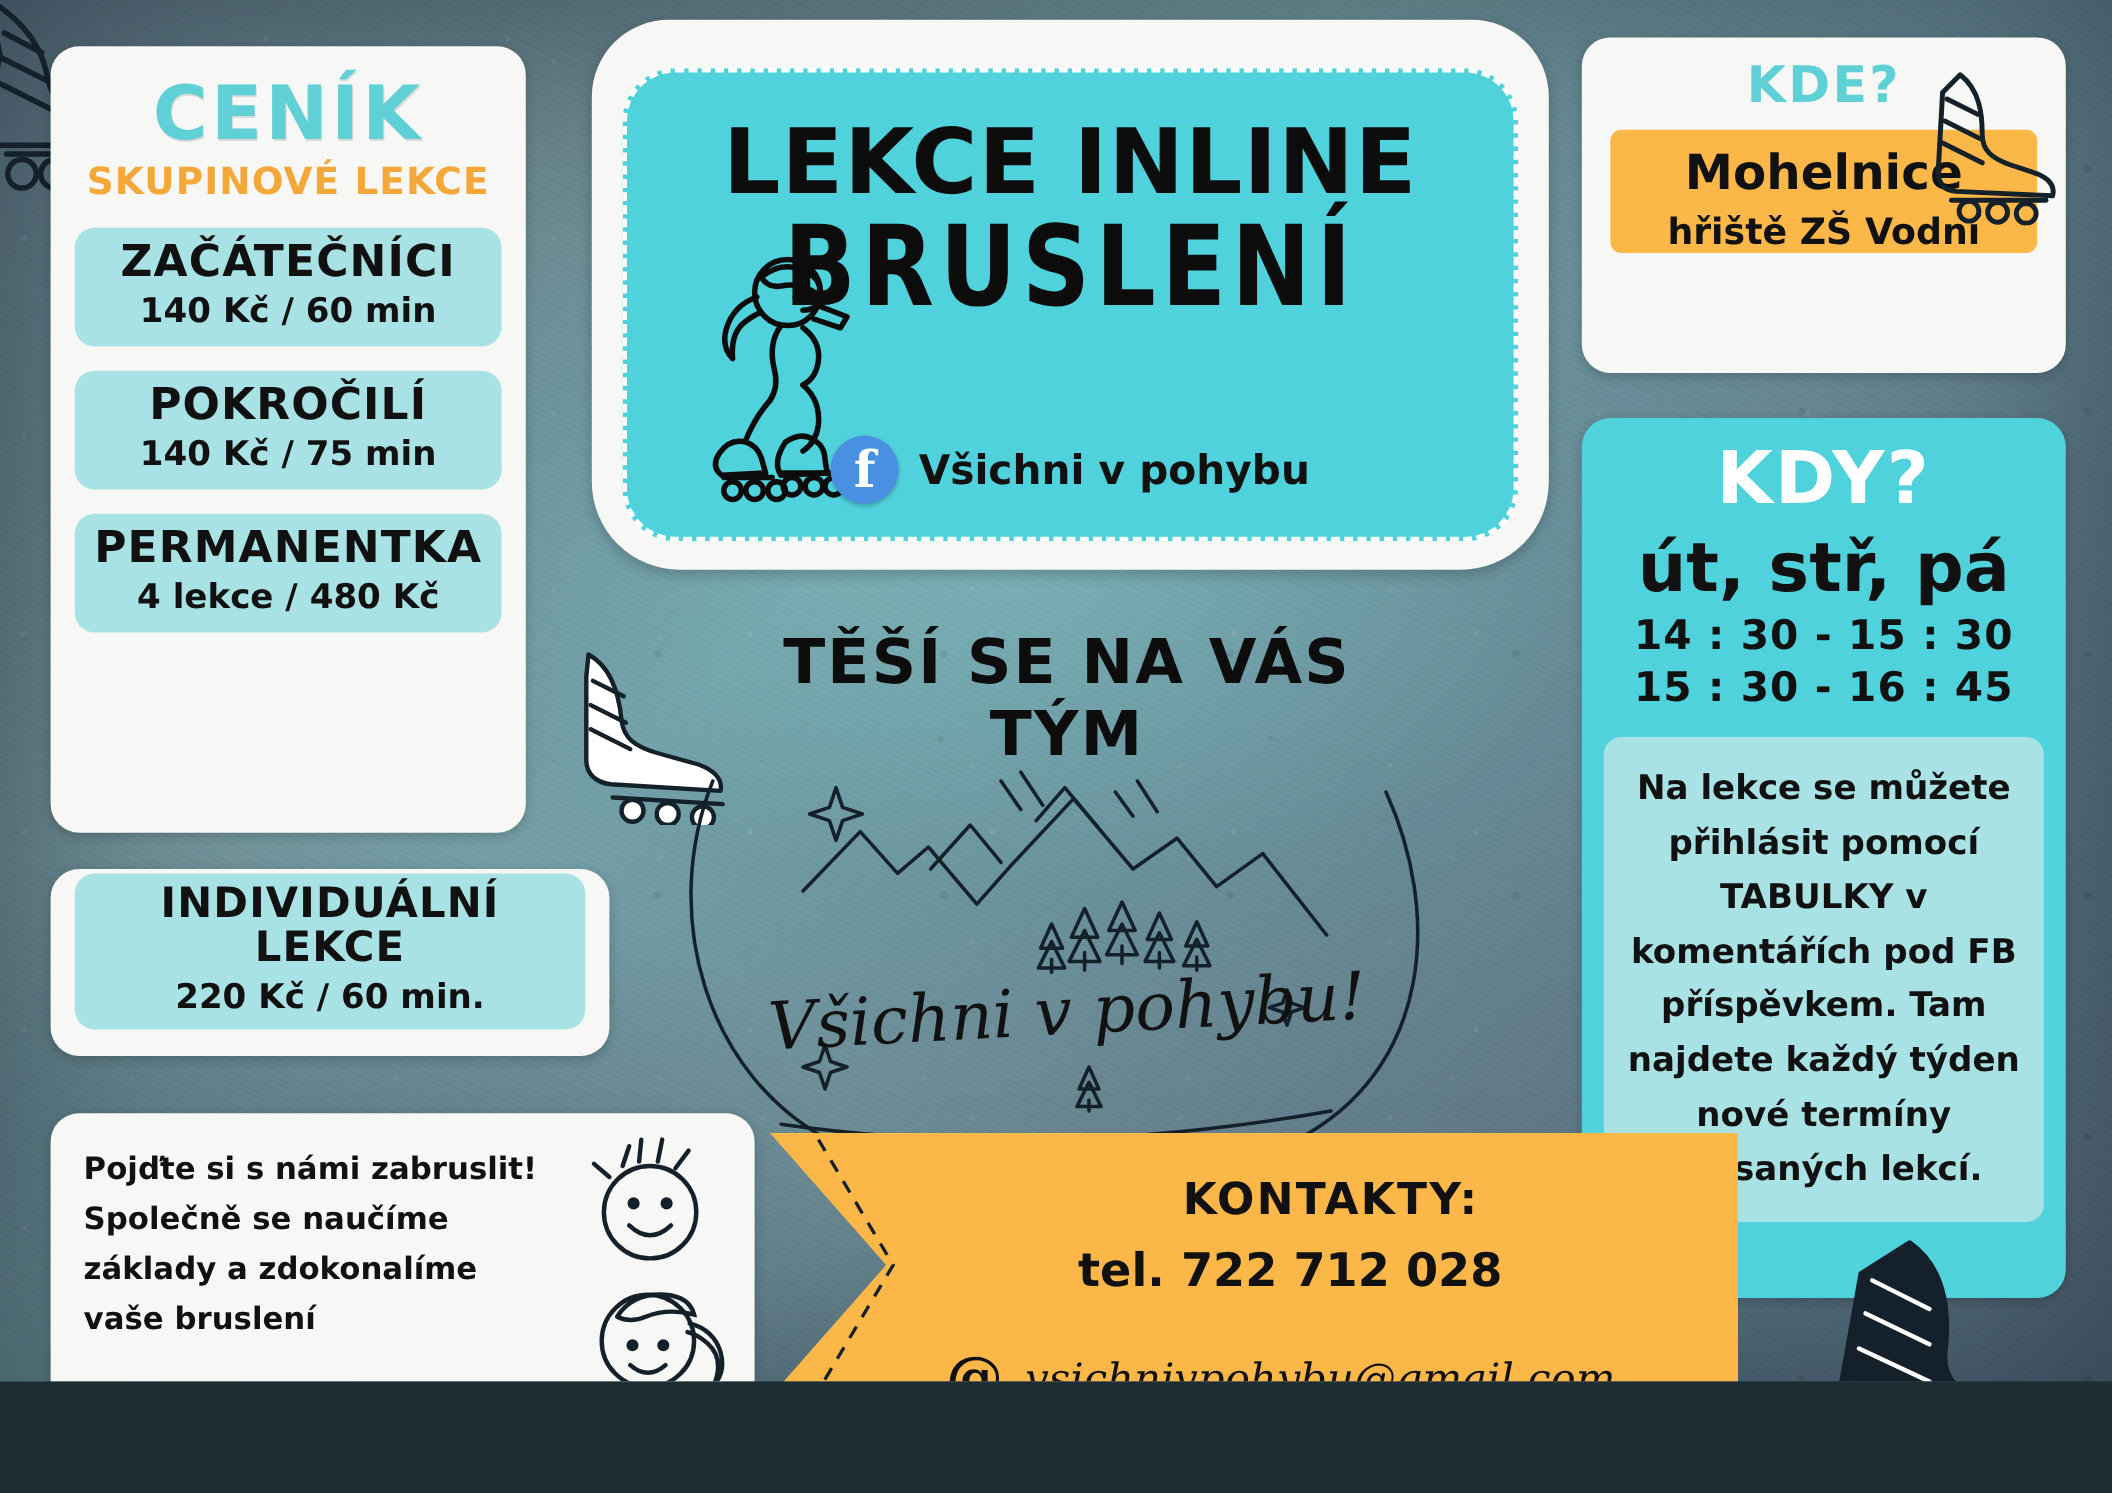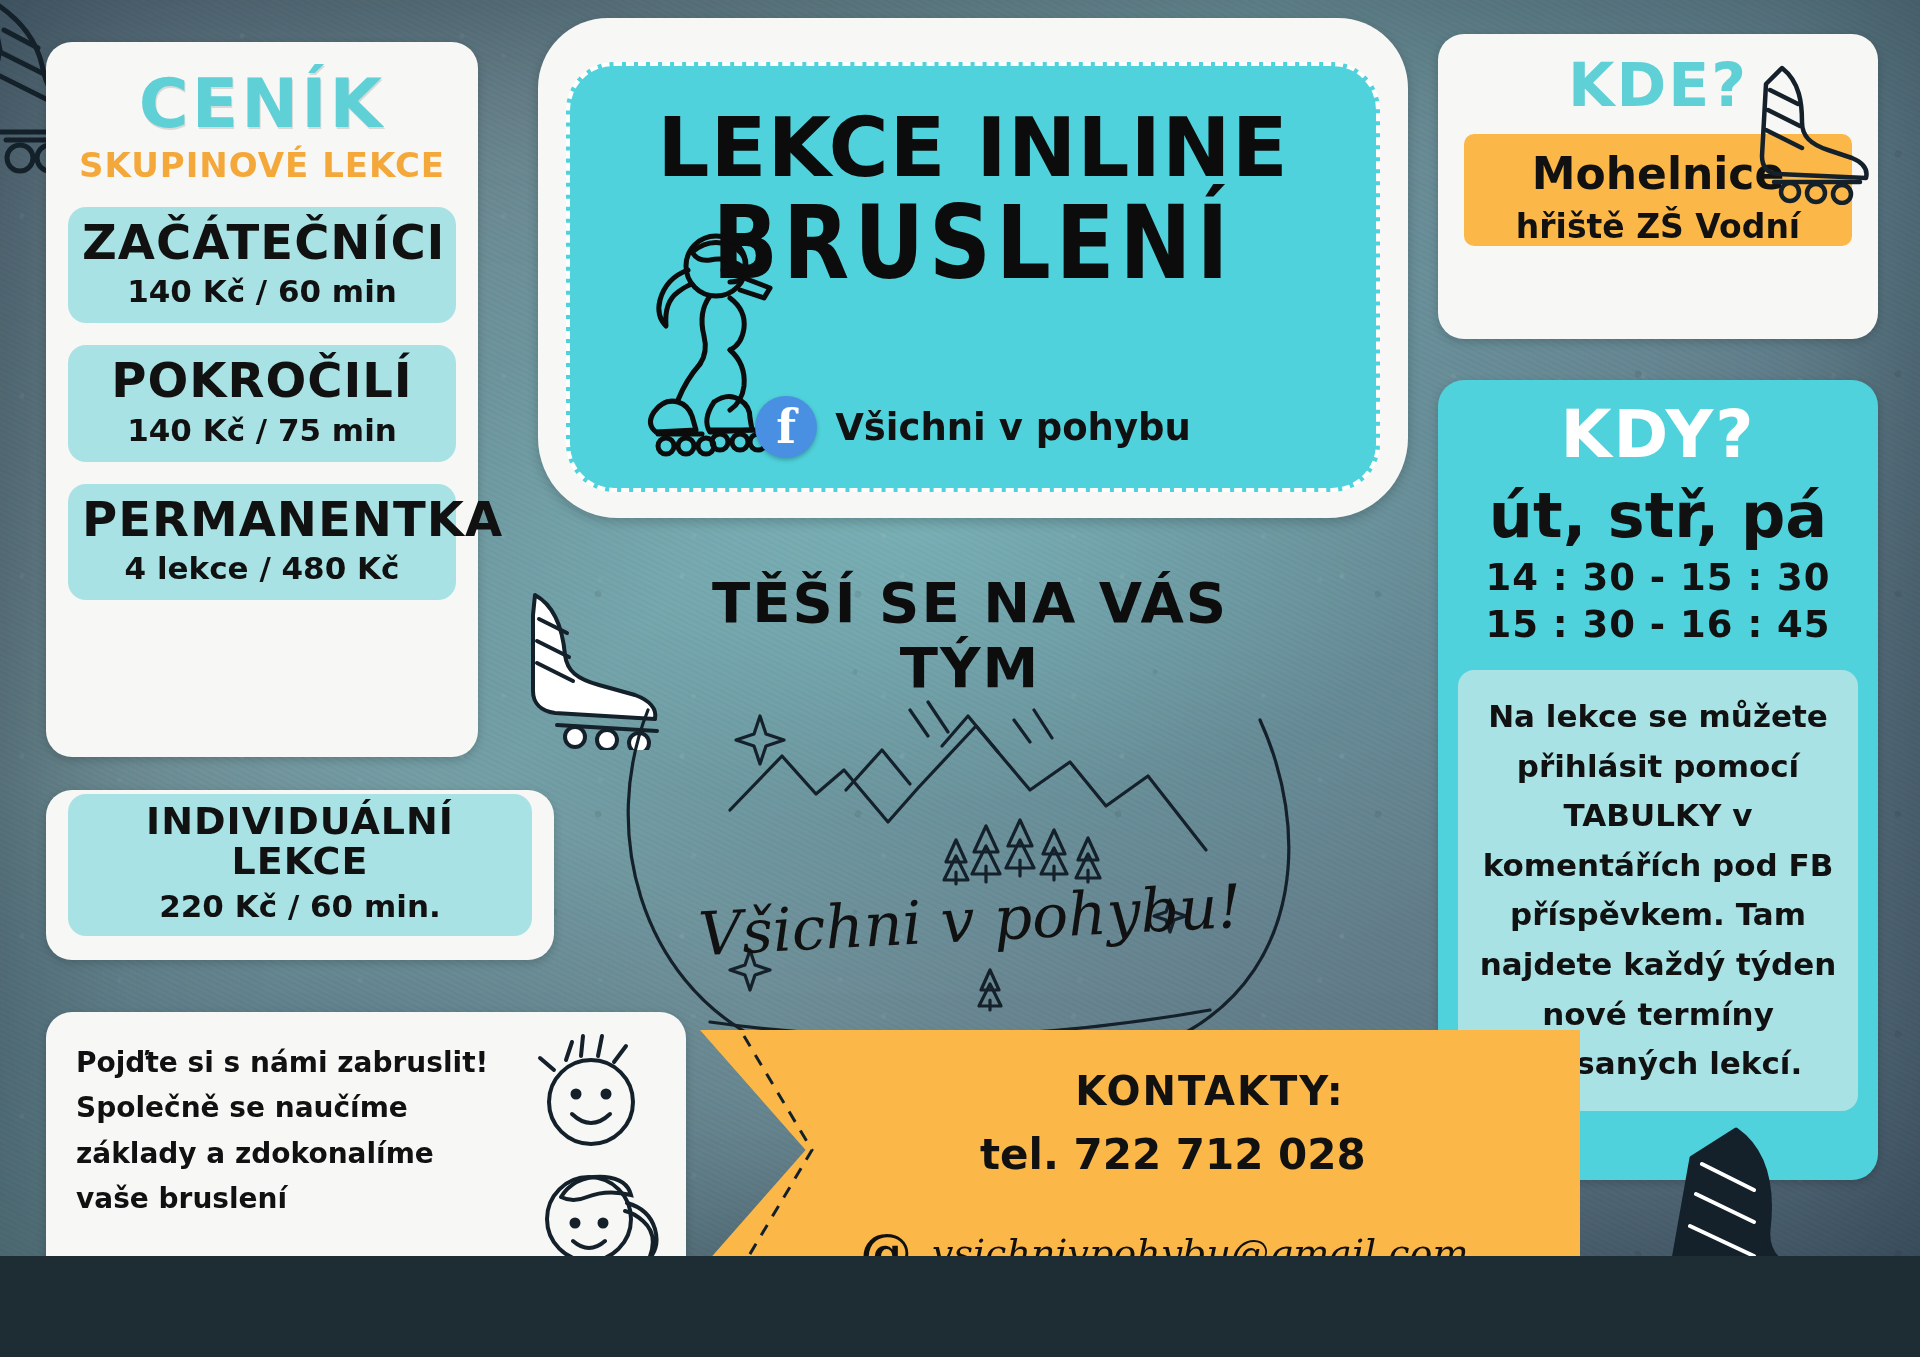--- a/index.html
+++ b/index.html
@@ -48,21 +48,21 @@
   }
   .chip-teal {
     background: #a9e2e4;
     border-radius: 18px;
     padding: 10px 14px 14px;
     text-align: center;
   }
   .chip-teal .chip-title {
     font-family: "DejaVu Sans", sans-serif;
     font-weight: bold;
-    font-size: 48px;
+    font-size: 40px;
     letter-spacing: 1px;
     color: #111;
     line-height: 1.05;
   }
   .chip-teal .chip-sub {
     font-weight: bold;
     font-size: 31px;
     color: #111;
     margin-top: 6px;
   }
@@ -168,21 +168,21 @@
     font-style: italic;
     font-size: 60px;
     color: #111;
     transform: rotate(-3deg);
   }
 
   
   #kde-card { left: 1438px; top: 34px; width: 440px; height: 305px; }
   #kde-title {
     text-align: center; margin-top: 16px;
-    font-size: 60px; font-weight: bold; letter-spacing: 2px;
+    font-size: 46px; font-weight: bold; letter-spacing: 2px;
     color: #5fd0d6;
   }
   #kde-box {
     margin: 14px 26px 0; background: #fbb849; border-radius: 10px;
     padding: 14px 10px 0; text-align: center;
   }
   #kde-place { font-size: 44px; font-weight: bold; color: #111; }
   #kde-addr { font-size: 33px; font-weight: bold; color: #111; margin-top: 8px; }
 
   

